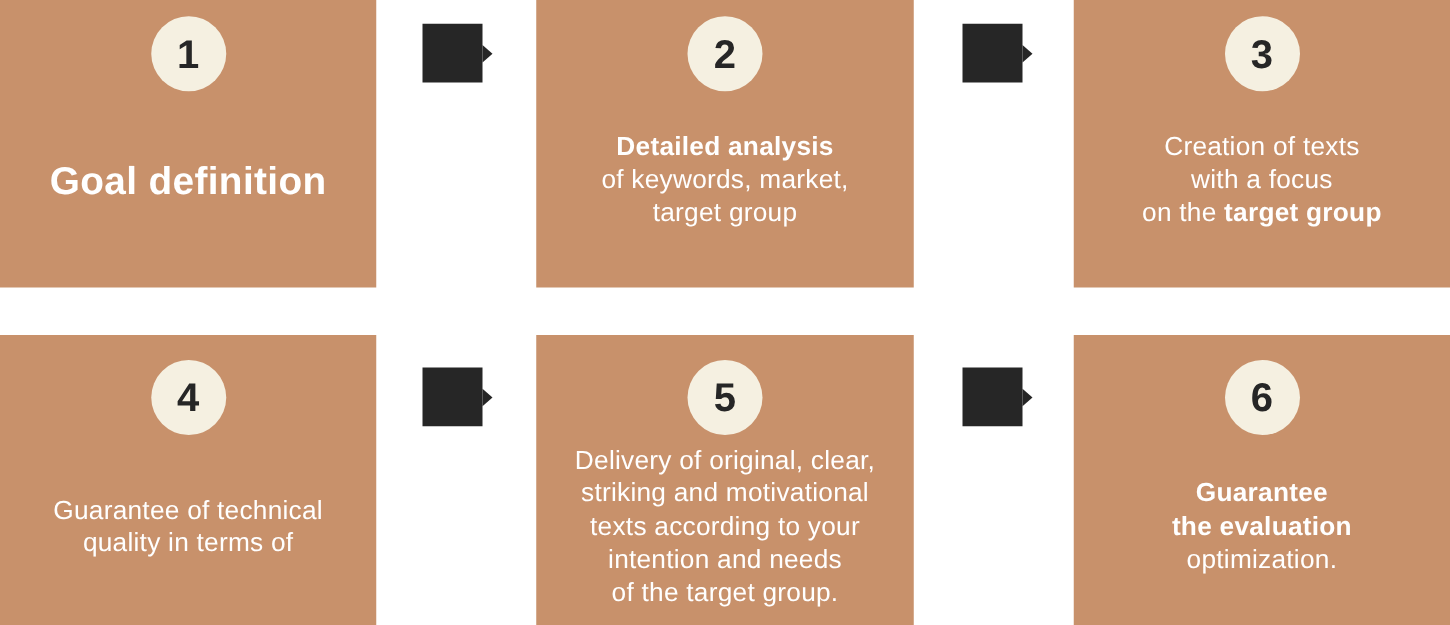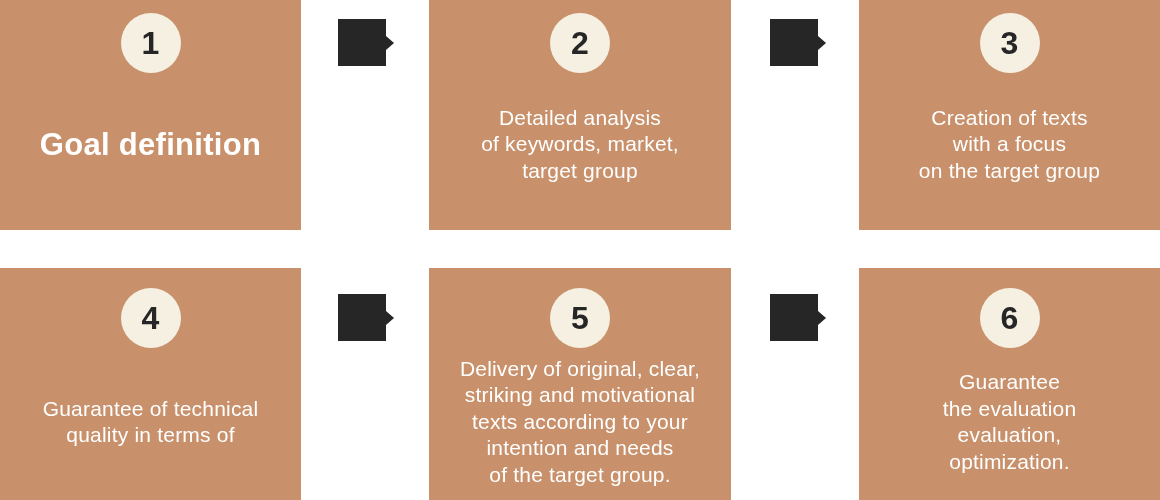--- a/index.html
+++ b/index.html
@@ -72,21 +72,21 @@
     color: var(--text, #ffffff);
   }
   .line {
     font-size: 21px;
     line-height: 26.5px;
     font-weight: 400;
     letter-spacing: 0.2px;
     white-space: pre-wrap;
     color: var(--text, #ffffff);
   }
-  .b { font-weight: 400; }
+  .b { font-weight: 700; }
 
   .arrow {
     position: absolute;
     width: 48px; height: 47px;
     background: var(--ink, #262626);
   }
   .arrow::after {
     content: "";
     position: absolute;
     right: -8px;
@@ -161,21 +161,20 @@
     </div>
   </section>
 
   <section class="panel row2 col3">
     <div class="badge">
       <span class="num">6</span>
     </div>
     <div class="content">
       <div class="line b">Guarantee</div>
       <div class="line b">the evaluation</div>
-      <div class="line">evaluation,</div>
       <div class="line">optimization.</div>
     </div>
   </section>
 
   <div class="arrow arrow-a1"></div>
   <div class="arrow arrow-a2"></div>
   <div class="arrow arrow-a3"></div>
   <div class="arrow arrow-a4"></div>
 
 </div>

